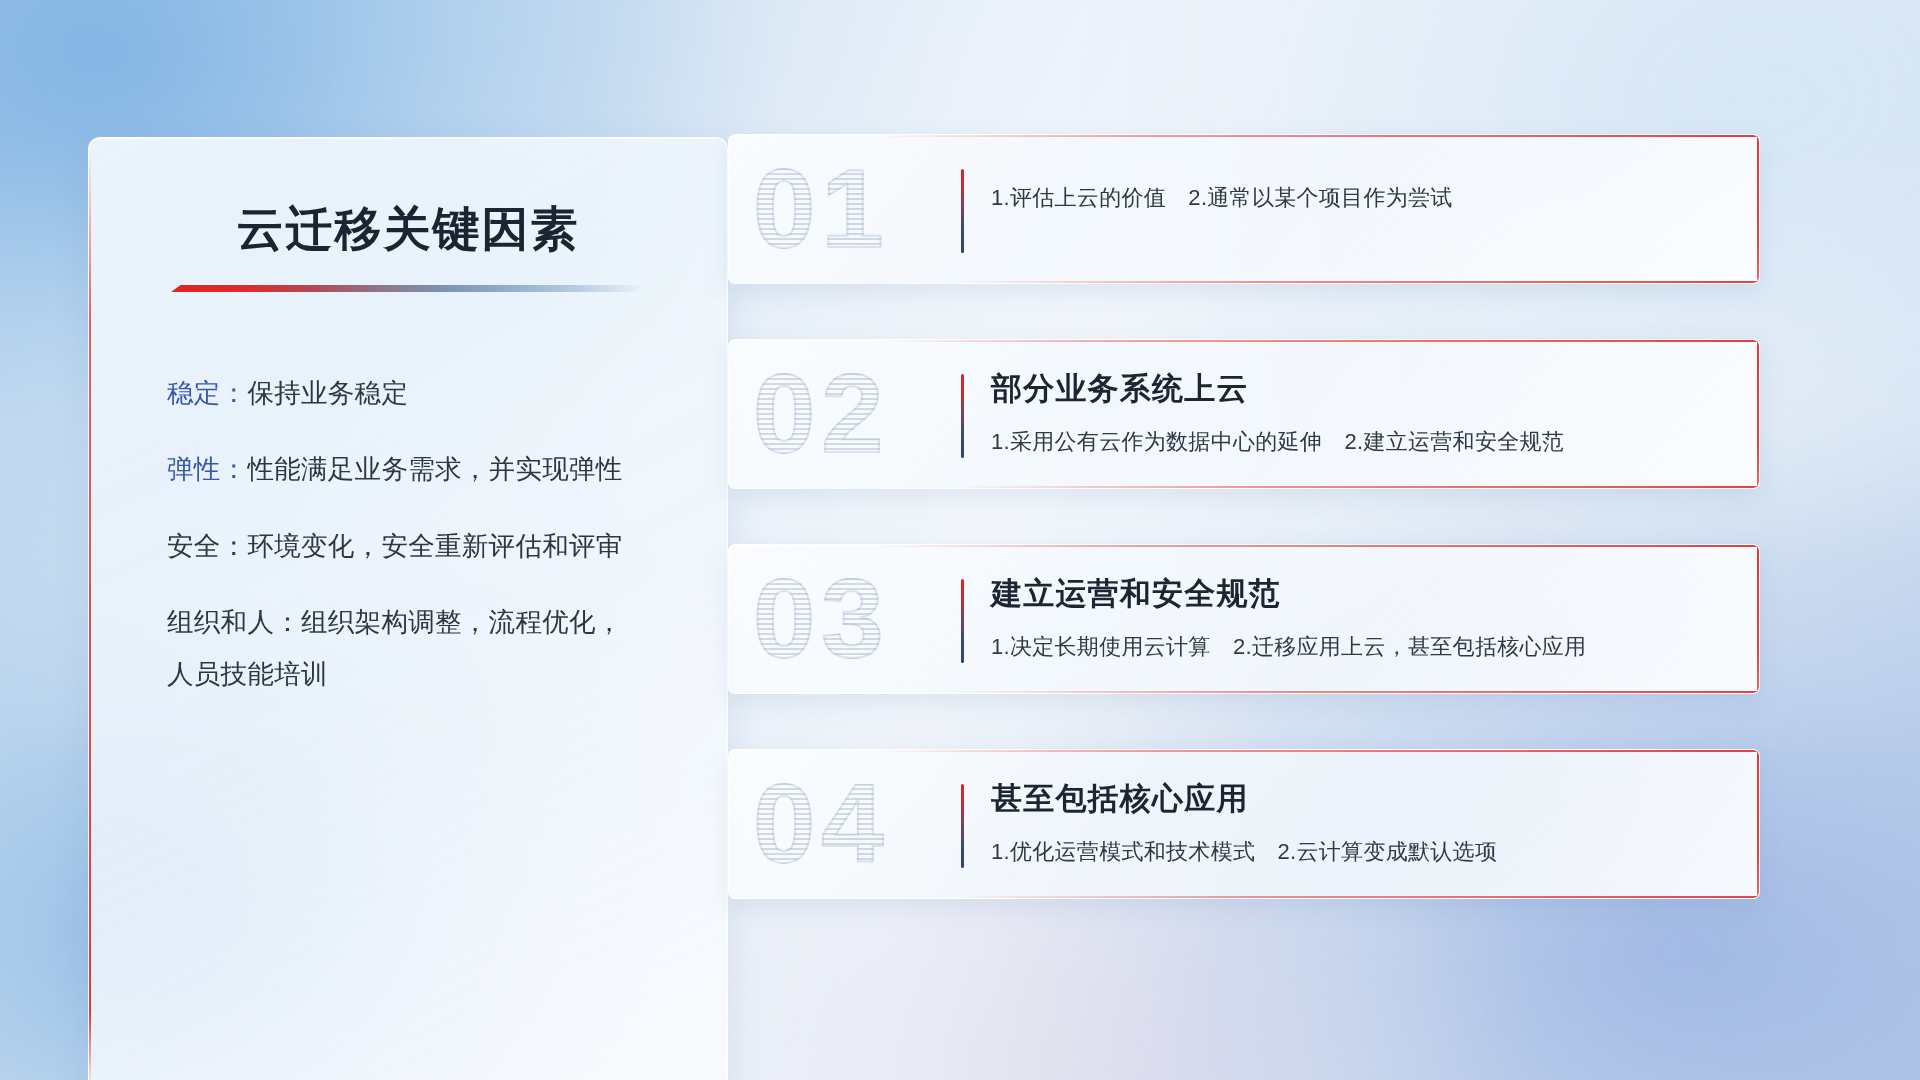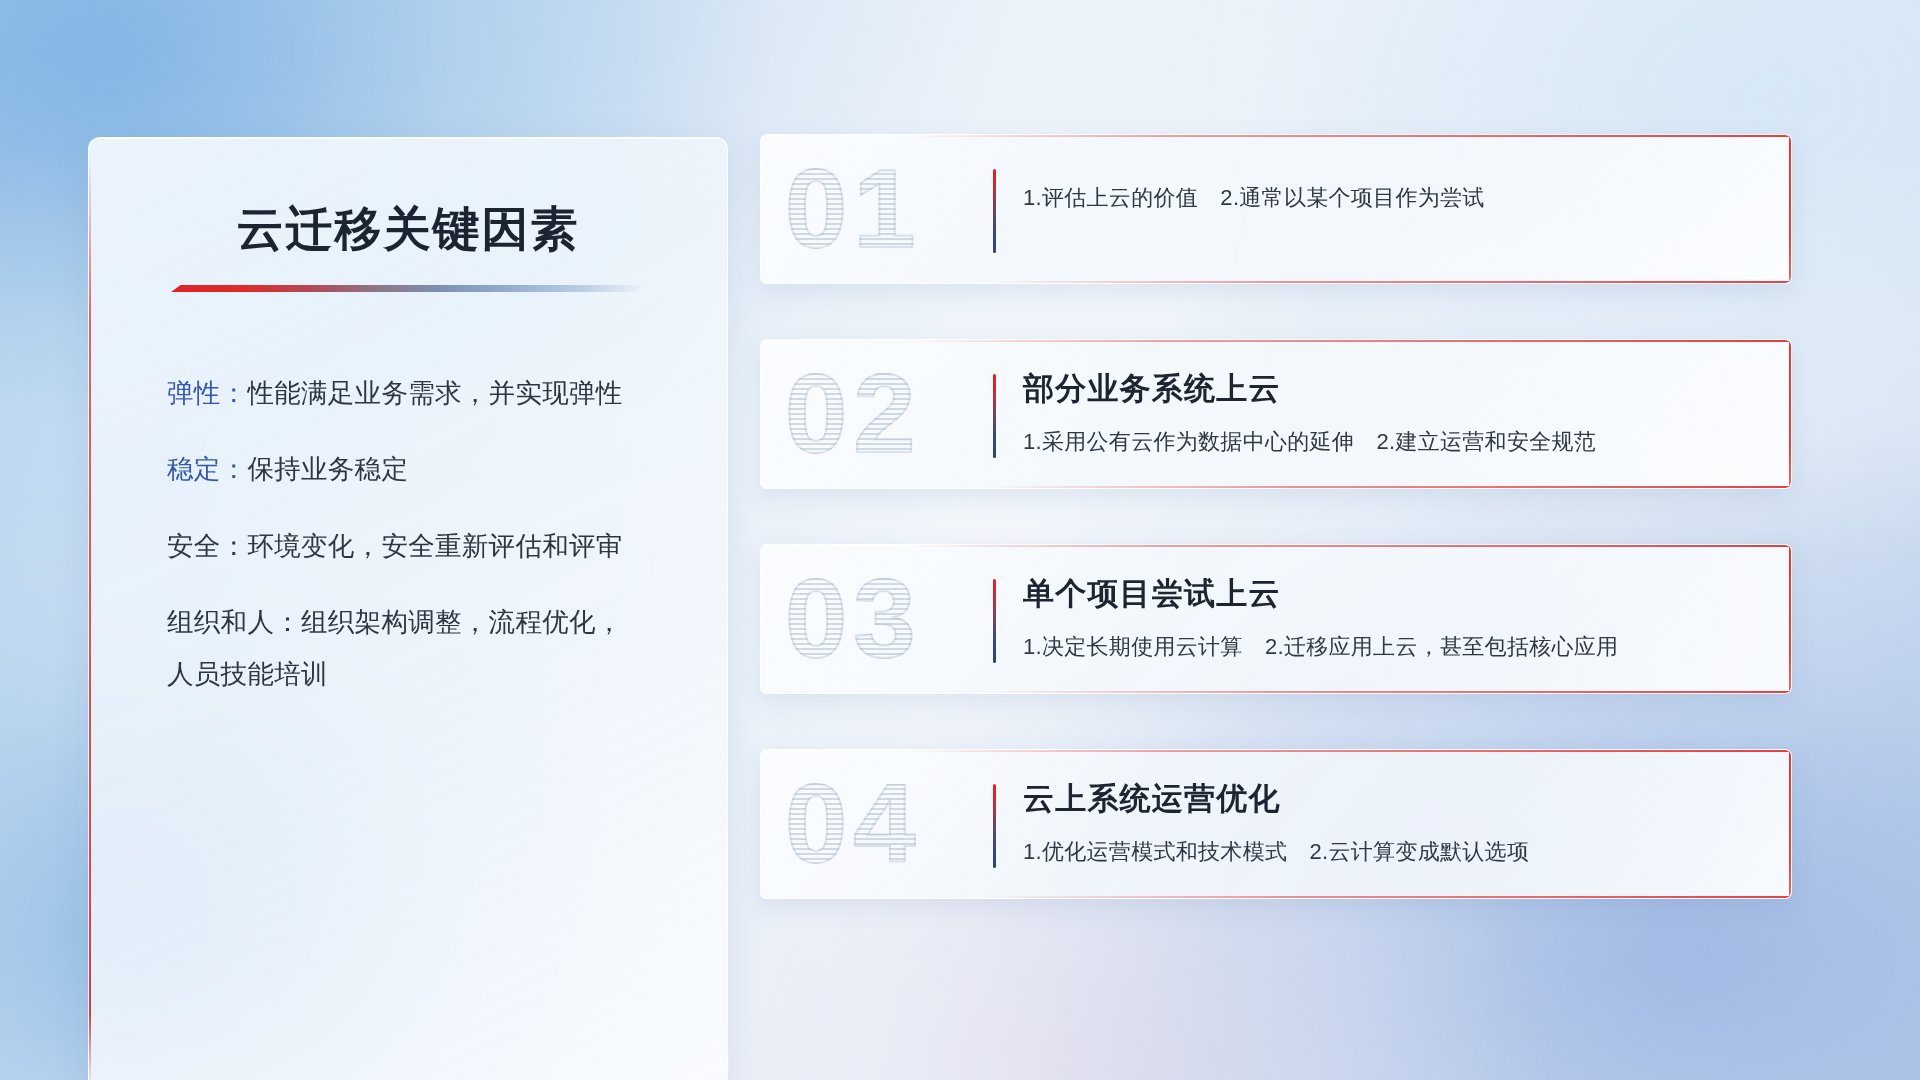--- a/index.html
+++ b/index.html
@@ -108,21 +108,21 @@
   .factor.wrap{ white-space:normal; margin-bottom:12px; }
   .factor .k{ color:#3457a8; }
   .factor .k.plain{ color:#2e3640;margin-top:36px; }
   .factor-cont{
     font-size:26.5px; color:#2e3640; letter-spacing:.3px;
     margin-top:14px;
   }
 
   
   #stages{
-    position:absolute; left:760px; top:134px; width:1032px;
+    position:absolute; left:728px; top:134px; width:1032px;
   }
   .stage{
     position:relative; height:150px; margin-bottom:55px;
     border-radius:7px;
     background:linear-gradient(128deg,
       rgba(252,253,255,.92) 0%,
       rgba(244,249,253,.80) 34%,
       rgba(247,250,254,.80) 62%,
       rgba(253,254,255,.93) 100%);
     border:1px solid rgba(255,255,255,.9);
@@ -197,25 +197,25 @@
   <div class="lc-edge-red"></div>
   <div class="lc-edge-red-bot"></div>
 
   <div class="lc-inner">
     <h1 id="card-title">云迁移关键因素</h1>
     <div id="title-rule"></div>
 
     <div id="factors">
 
       <p class="factor">
+        <span class="k">稳定：</span><span class="v">保持业务稳定</span>
+      </p>
+
+      <p class="factor">
         <span class="k">弹性：</span><span class="v">性能满足业务需求，并实现弹性</span>
-      </p>
-
-      <p class="factor">
-        <span class="k">稳定：</span><span class="v">保持业务稳定</span>
       </p>
 
       <p class="factor">
         <span class="k plain">安全：</span><span class="v">环境变化，安全重新评估和评审</span>
       </p>
 
 
       <p class="factor wrap">
         <span class="k plain">组织和人：</span><span class="v">组织架构调整，流程优化，</span>
       </p>
@@ -250,30 +250,30 @@
     </div>
   </article>
 
   <article class="stage">
     <div class="edge-top"></div>
     <div class="edge-right"></div>
     <div class="edge-bot"></div>
     <div class="stage-num">03</div>
     <div class="stage-divider"></div>
     <div class="stage-body">
-      <h2 class="stage-title">单个项目尝试上云</h2>
+      <h2 class="stage-title">建立运营和安全规范</h2>
       <p class="stage-desc">1.决定长期使用云计算　2.迁移应用上云，甚至包括核心应用</p>
     </div>
   </article>
 
   <article class="stage">
     <div class="edge-top"></div>
     <div class="edge-right"></div>
     <div class="edge-bot"></div>
     <div class="stage-num">04</div>
     <div class="stage-divider"></div>
     <div class="stage-body">
-      <h2 class="stage-title">云上系统运营优化</h2>
+      <h2 class="stage-title">甚至包括核心应用</h2>
       <p class="stage-desc">1.优化运营模式和技术模式　2.云计算变成默认选项</p>
     </div>
   </article>
 
 </section>
 
 </body></html>

